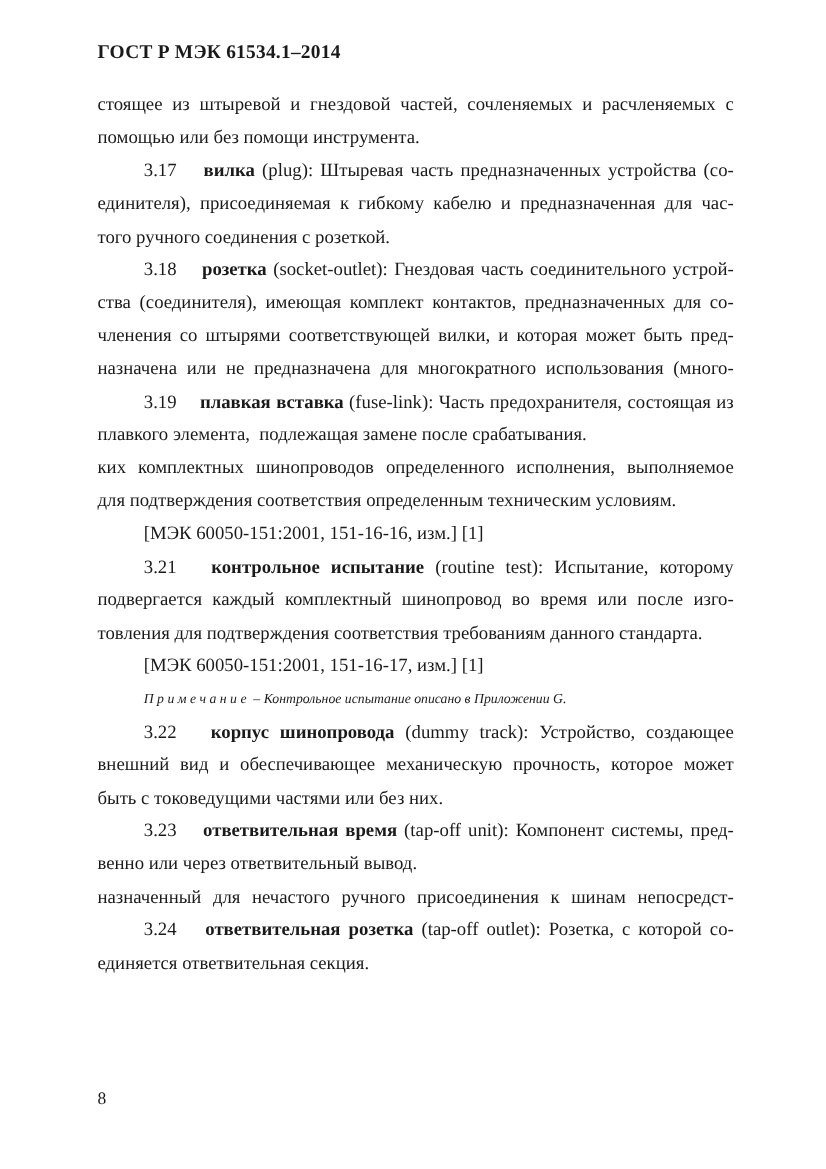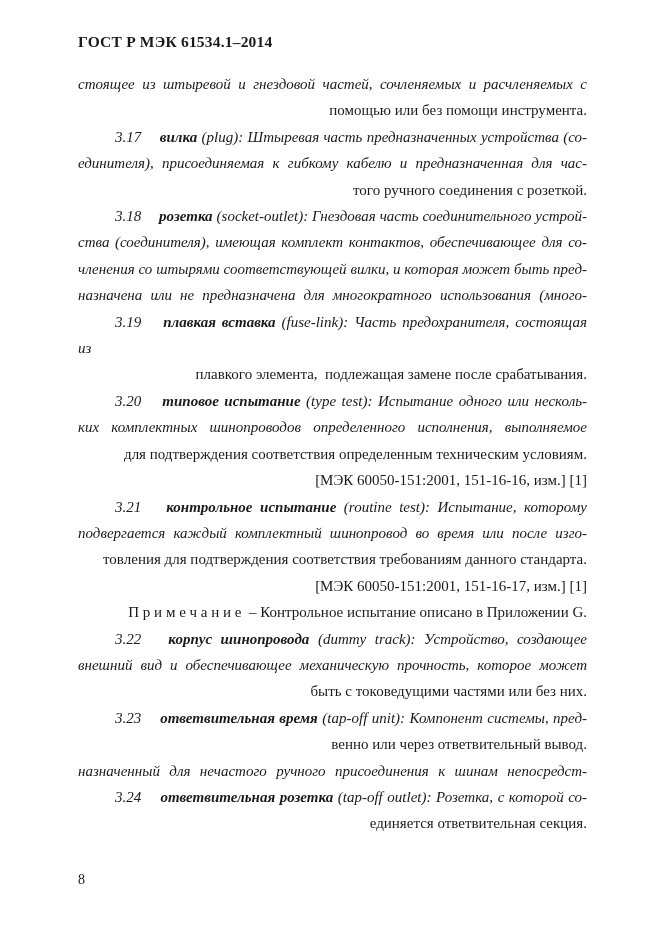--- a/index.html
+++ b/index.html
@@ -24,31 +24,30 @@
   .doc-body {
     position: absolute;
     left: 78px;
     top: 71px;
     width: 509px;
     font-size: 15px;
   }
   .para { margin: 0; padding: 0; }
   .line {
     line-height: 26.4px;
-    text-align: right;
+    text-align: left;
     white-space: normal;
   }
   .line.j {
     text-align: justify;
     text-align-last: justify;
     text-justify: inter-word;
-    font-style: italic;
   }
   .line.ind { text-indent: 37px; }
-  .para.note .line { font-size: 15px; }
+  .para.note .line { font-size: 11px; font-style: italic; }
   .b { font-weight: bold; margin-left: 10px; }
   .page-number {
     position: absolute;
     left: 78px;
     top: 872px;
     font-size: 14px;
   }
 </style>
 </head>
 <body>
@@ -61,30 +60,29 @@
         <div class="line j"><span>стоящее из штыревой и гнездовой частей, сочленяемых и расчленяемых с</span></div>
         <div class="line"><span>помощью или без помощи инструмента.</span></div>
       </div>
       <div class="para def">
         <div class="line j ind"><span>3.17&nbsp; </span><span class="b">вилка</span><span> (plug): Штыревая часть предназначенных устройства (со-</span></div>
         <div class="line j"><span>единителя), присоединяемая к гибкому кабелю и предназначенная для час-</span></div>
         <div class="line"><span>того ручного соединения с розеткой.</span></div>
       </div>
       <div class="para def">
         <div class="line j ind"><span>3.18&nbsp; </span><span class="b">розетка</span><span> (socket-outlet): Гнездовая часть соединительного устрой-</span></div>
-        <div class="line j"><span>ства (соединителя), имеющая комплект контактов, обеспечивающее для со-</span></div>
+        <div class="line j"><span>ства (соединителя), имеющая комплект контактов, предназначенных для со-</span></div>
         <div class="line j"><span>членения со штырями соответствующей вилки, и которая может быть пред-</span></div>
         <div class="line j"><span>назначена или не предназначена для многократного использования (много-</span></div>
       </div>
       <div class="para def">
         <div class="line j ind"><span>3.19&nbsp; </span><span class="b">плавкая вставка</span><span> (fuse-link): Часть предохранителя, состоящая из</span></div>
         <div class="line"><span>плавкого элемента,&nbsp; подлежащая замене после срабатывания.</span></div>
       </div>
       <div class="para def">
-        <div class="line j ind"><span>3.20&nbsp; </span><span class="b">типовое испытание</span><span> (type test): Испытание одного или несколь-</span></div>
         <div class="line j"><span>ких комплектных шинопроводов определенного исполнения, выполняемое</span></div>
         <div class="line"><span>для подтверждения соответствия определенным техническим условиям.</span></div>
       </div>
       <div class="para ref">
         <div class="line ind"><span>[МЭК 60050-151:2001, 151-16-16, изм.] [1]</span></div>
       </div>
       <div class="para def">
         <div class="line j ind"><span>3.21&nbsp; </span><span class="b">контрольное испытание</span><span> (routine test): Испытание, которому</span></div>
         <div class="line j"><span>подвергается каждый комплектный шинопровод во время или после изго-</span></div>
         <div class="line"><span>товления для подтверждения соответствия требованиям данного стандарта.</span></div>

